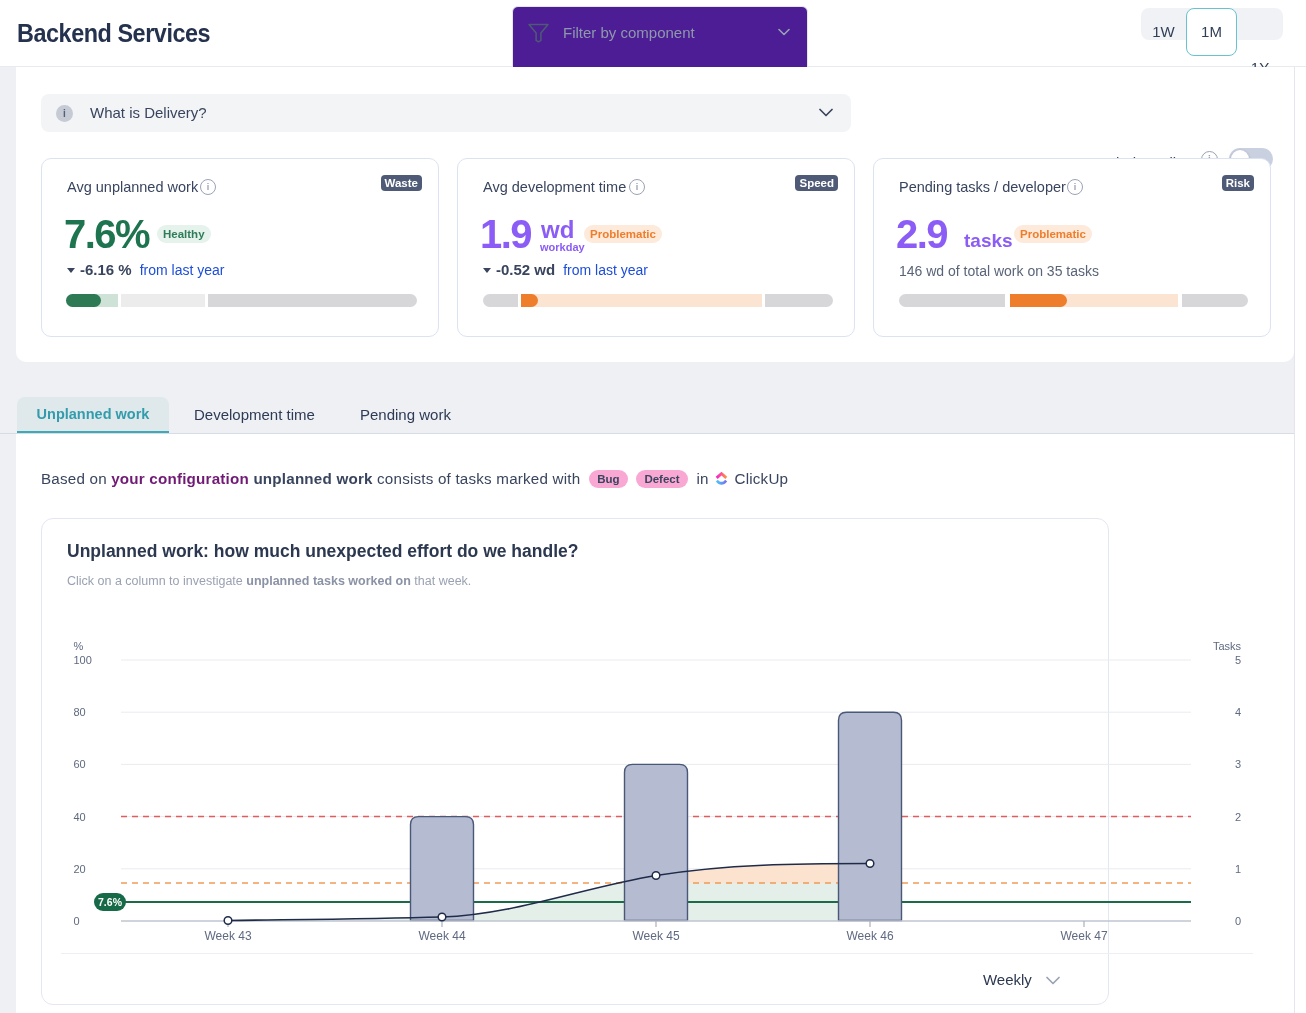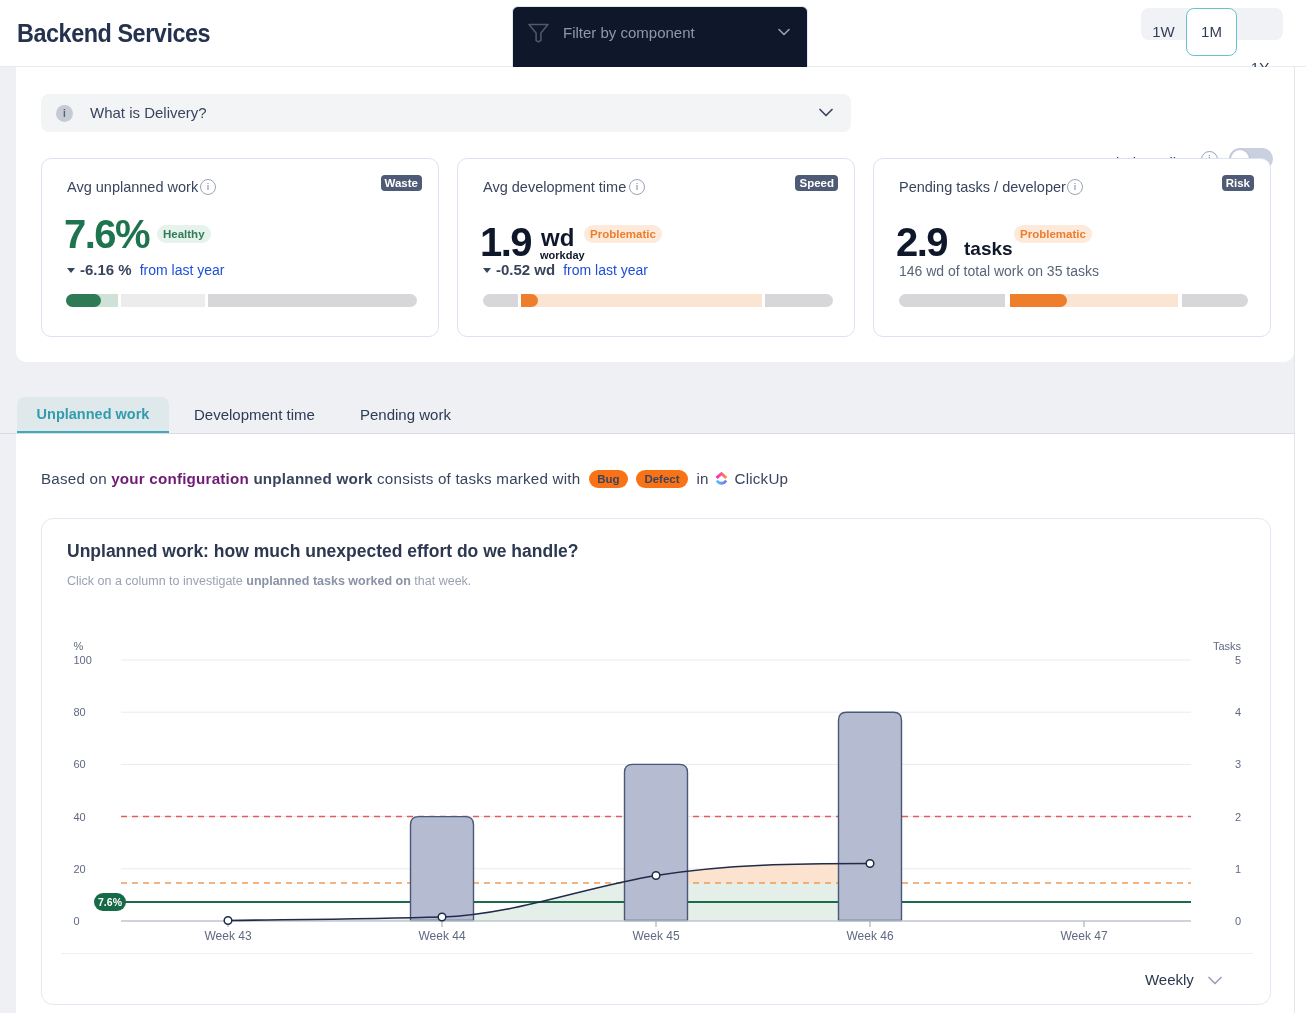--- a/index.html
+++ b/index.html
@@ -3,21 +3,21 @@
 <meta charset="utf-8">
 <style>
 * { margin:0; padding:0; box-sizing:border-box; }
 html,body { width:1306px; height:1013px; overflow:hidden; }
 body { font-family:"Liberation Sans", sans-serif; background:#eef0f4; position:relative; }
 .abs { position:absolute; }
 
 
 .header { position:absolute; left:0; top:0; width:1306px; height:67px; background:#fff; border-bottom:1px solid #e7eaef; }
 .h-title { position:absolute; left:17px; top:18px; font-size:26px; font-weight:700; color:#25324e; letter-spacing:-0.5px; transform:scaleX(0.9); transform-origin:left center; }
-.filter { position:absolute; top:6px; height:69px; background:#0f172a; border:1px solid #e4e7ee; border-radius:6px; }
+.filter { position:absolute; top:6px; height:69px; background:#4c1d95; border:1px solid #e4e7ee; border-radius:6px; }
 .filter .ftxt { position:absolute; left:50px; top:17px; font-size:15px; color:#8f98ab; }
 .filter svg.funnel { position:absolute; left:15px; top:16px; }
 .filter svg.chev { position:absolute; right:17px; top:21px; }
 .seg { position:absolute; left:1141px; top:8px; width:142px; height:32px; background:#f1f2f5; border-radius:8px; }
 .seg .sbtn { position:absolute; top:0; height:48px; line-height:48px; text-align:center; font-size:15px; color:#323f58; }
 .seg .active { background:#fff; border:1px solid #67c3d0; border-radius:8px; font-weight:400; }
 
 
 .panel { position:absolute; left:16px; top:67px; width:1278px; height:295px; background:#fff; border-radius:0 0 10px 10px; }
 .accordion { position:absolute; left:25px; top:27px; width:810px; height:38px; background:#f3f4f6; border-radius:8px; }
@@ -29,21 +29,21 @@
 .toggle { position:absolute; left:133px; top:-3px; width:44px; height:22px; background:#c9d0e0; border-radius:11px; }
 .toggle .knob { position:absolute; left:2px; top:2px; width:18px; height:18px; border-radius:50%; background:#fff; box-shadow:0 1px 3px rgba(60,70,100,.35); }
 
 
 .card { position:absolute; top:91px; width:398px; height:179px; background:#fff; border:1px solid #dbe2f1; border-radius:10px; }
 .c-title { position:absolute; left:25px; top:20px; font-size:14.5px; color:#39455e; }
 .c-info { position:absolute; top:20px; width:16px; height:16px; border-radius:50%; border:1px solid #9aa3b5; color:#9aa3b5; font-size:9px; text-align:center; line-height:14px; font-weight:600; }
 .badge { position:absolute; top:16px; height:16px; background:#4e5a76; border-radius:4px; color:#fff; font-size:11.5px; font-weight:700; line-height:16px; padding:0 4px; }
 .bignum { position:absolute; left:22px; top:53px; font-size:40px; font-weight:700; letter-spacing:-1.5px; }
 .green { color:#1e744e; }
-.orange { color:#0f172a;margin-top:8px; }
+.orange { color:#8b5cf6; }
 .pill { position:absolute; height:18px; border-radius:9px; font-size:11.5px; font-weight:700; line-height:18px; padding:0 6px; }
 .pill.healthy { background:#e6f2ec; color:#2f7c59; }
 .pill.prob { background:#fdeadb; color:#ee7d2c; }
 .chg { position:absolute; left:25px; top:102px; font-size:15px; }
 .tri { display:inline-block; width:0; height:0; border-left:4px solid transparent; border-right:4px solid transparent; border-top:5px solid #39455e; margin-right:5px; vertical-align:2px; }
 .chg b { font-weight:700; color:#39455e; }
 .chg span.fly { color:#1d4ed8; font-size:14px; margin-left:8px; }
 .pbar { position:absolute; top:135px; height:13px; }
 .pseg { position:absolute; top:0; height:13px; }
 
@@ -51,24 +51,24 @@
 .tabs { position:absolute; left:0; top:397px; width:1306px; height:37px; }
 .tab-border { position:absolute; left:0; top:36px; width:1294px; height:1px; background:#d8dce5; }
 .tab-active { position:absolute; left:17px; top:0; width:152px; height:35px; background:#dfe9ec; border-radius:8px 8px 0 0; color:#339cac; font-weight:600; font-size:14.5px; text-align:center; line-height:35px; }
 .tab-underline { position:absolute; left:17px; top:34px; width:152px; height:3.5px; background:#3fa9b7; }
 .tab { position:absolute; top:0; height:35px; font-size:15px; color:#2e3b55; font-weight:500; line-height:35px; }
 
 
 .content { position:absolute; left:16px; top:434px; width:1278px; height:579px; background:#fff; }
 .sentence { position:absolute; left:25px; top:36px; font-size:15.2px; color:#39455e; letter-spacing:0.2px; }
 .sentence .teal { color:#701a75; font-weight:700; }
-.sentence .tagpill { display:inline-block; background:#f97316; border-radius:9px; height:18px; line-height:18px; font-size:11.5px; font-weight:700; color:#39455e; padding:0 8px; vertical-align:1px; letter-spacing:0; }
-
-
-.chartcard { position:absolute; left:25px; top:84px; width:1230px; height:487px; background:#fff; border:1px solid #e3e7f3; border-radius:12px;padding-left:48px; }
+.sentence .tagpill { display:inline-block; background:#f9a8d4; border-radius:9px; height:18px; line-height:18px; font-size:11.5px; font-weight:700; color:#39455e; padding:0 8px; vertical-align:1px; letter-spacing:0; }
+
+
+.chartcard { position:absolute; left:25px; top:84px; width:1068px; height:487px; background:#fff; border:1px solid #e3e7f3; border-radius:12px;padding-left:48px; }
 .cc-title { position:absolute; left:25px; top:22px; font-size:17.5px; font-weight:700; color:#2c3850; }
 .cc-sub { position:absolute; left:25px; top:55px; font-size:12.5px; color:#9aa1b2; }
 .cc-sub b { color:#8a92a5; }
 .legend { position:absolute; left:32px; top:95px; font-size:12.5px; color:#333f58; }
 .leg-item { display:inline-block; margin-right:9px; }
 .leg-dash { display:inline-block; width:11px; height:2px; vertical-align:3px; margin-right:6px; }
 .leg-ring { display:inline-block; width:5px; height:5px; border:2px solid #6d7890; border-radius:50%; background:#dfe3ea; vertical-align:0px; margin-right:6px; }
 .weekly { position:absolute; right:48px; top:452px; font-size:15px; font-weight:500; color:#2c3850; }
 .sep { position:absolute; left:19px; top:434px; width:1192px; height:1px; background:#edeff4; }
 

